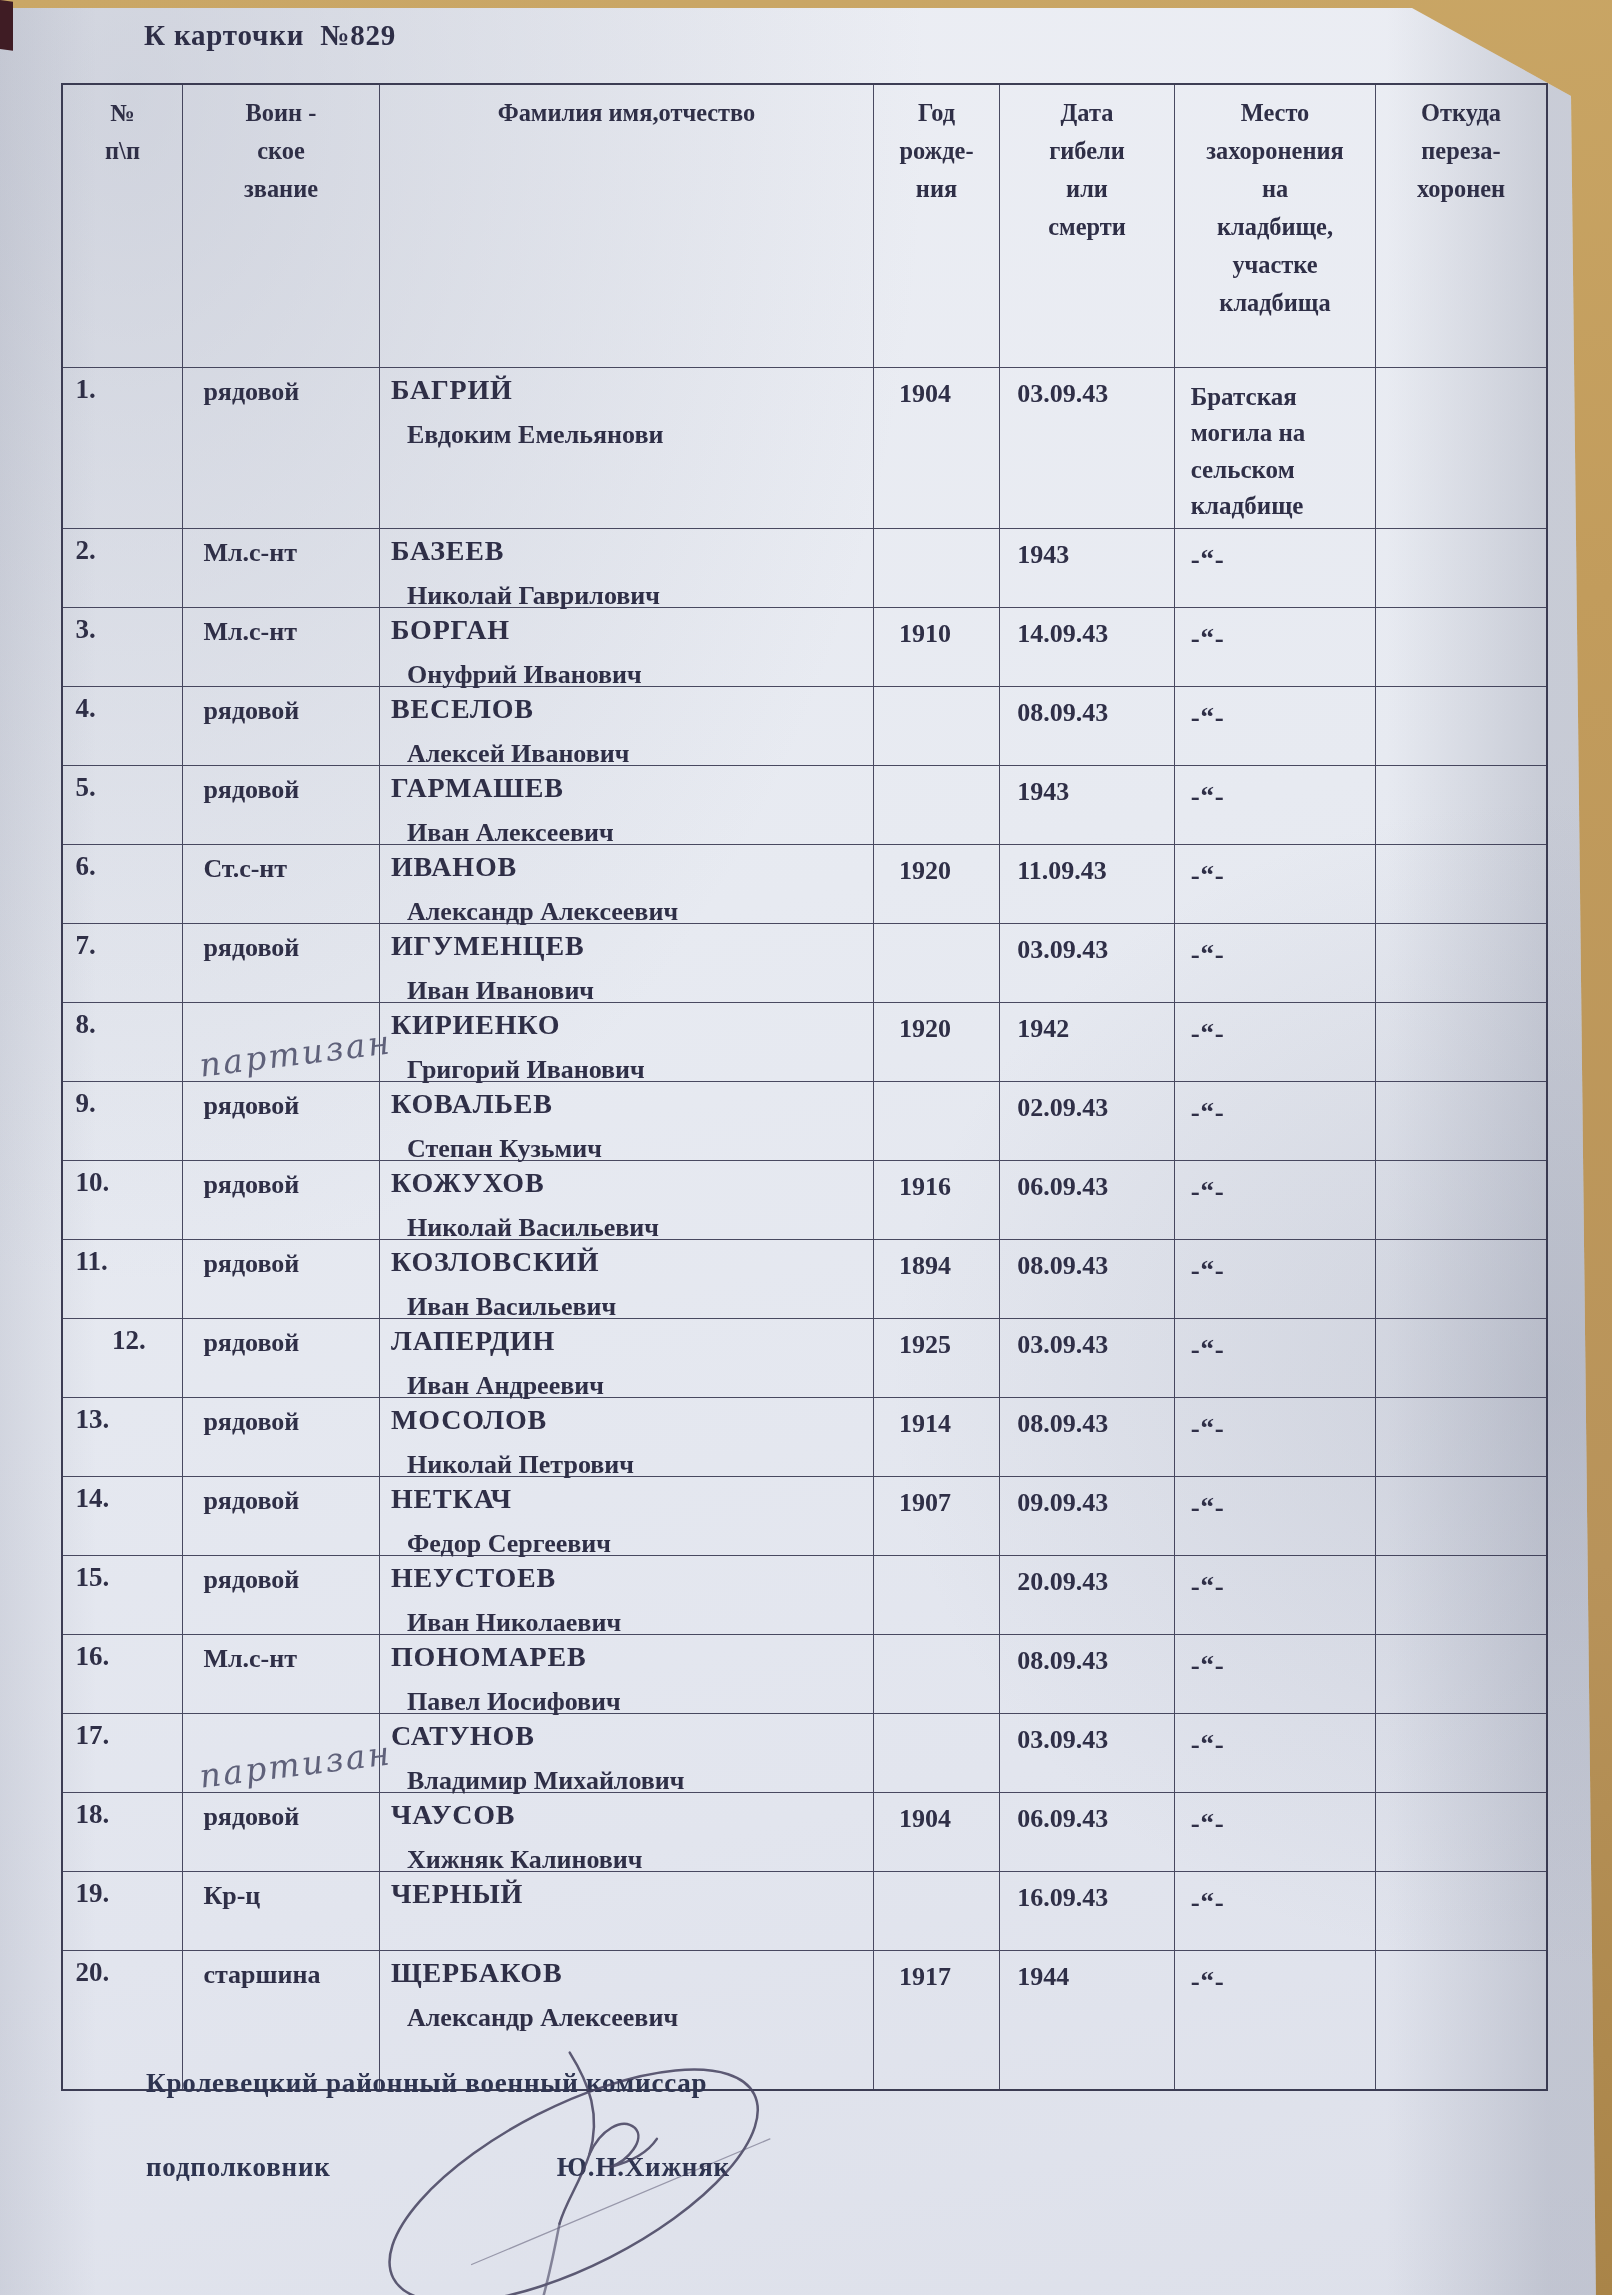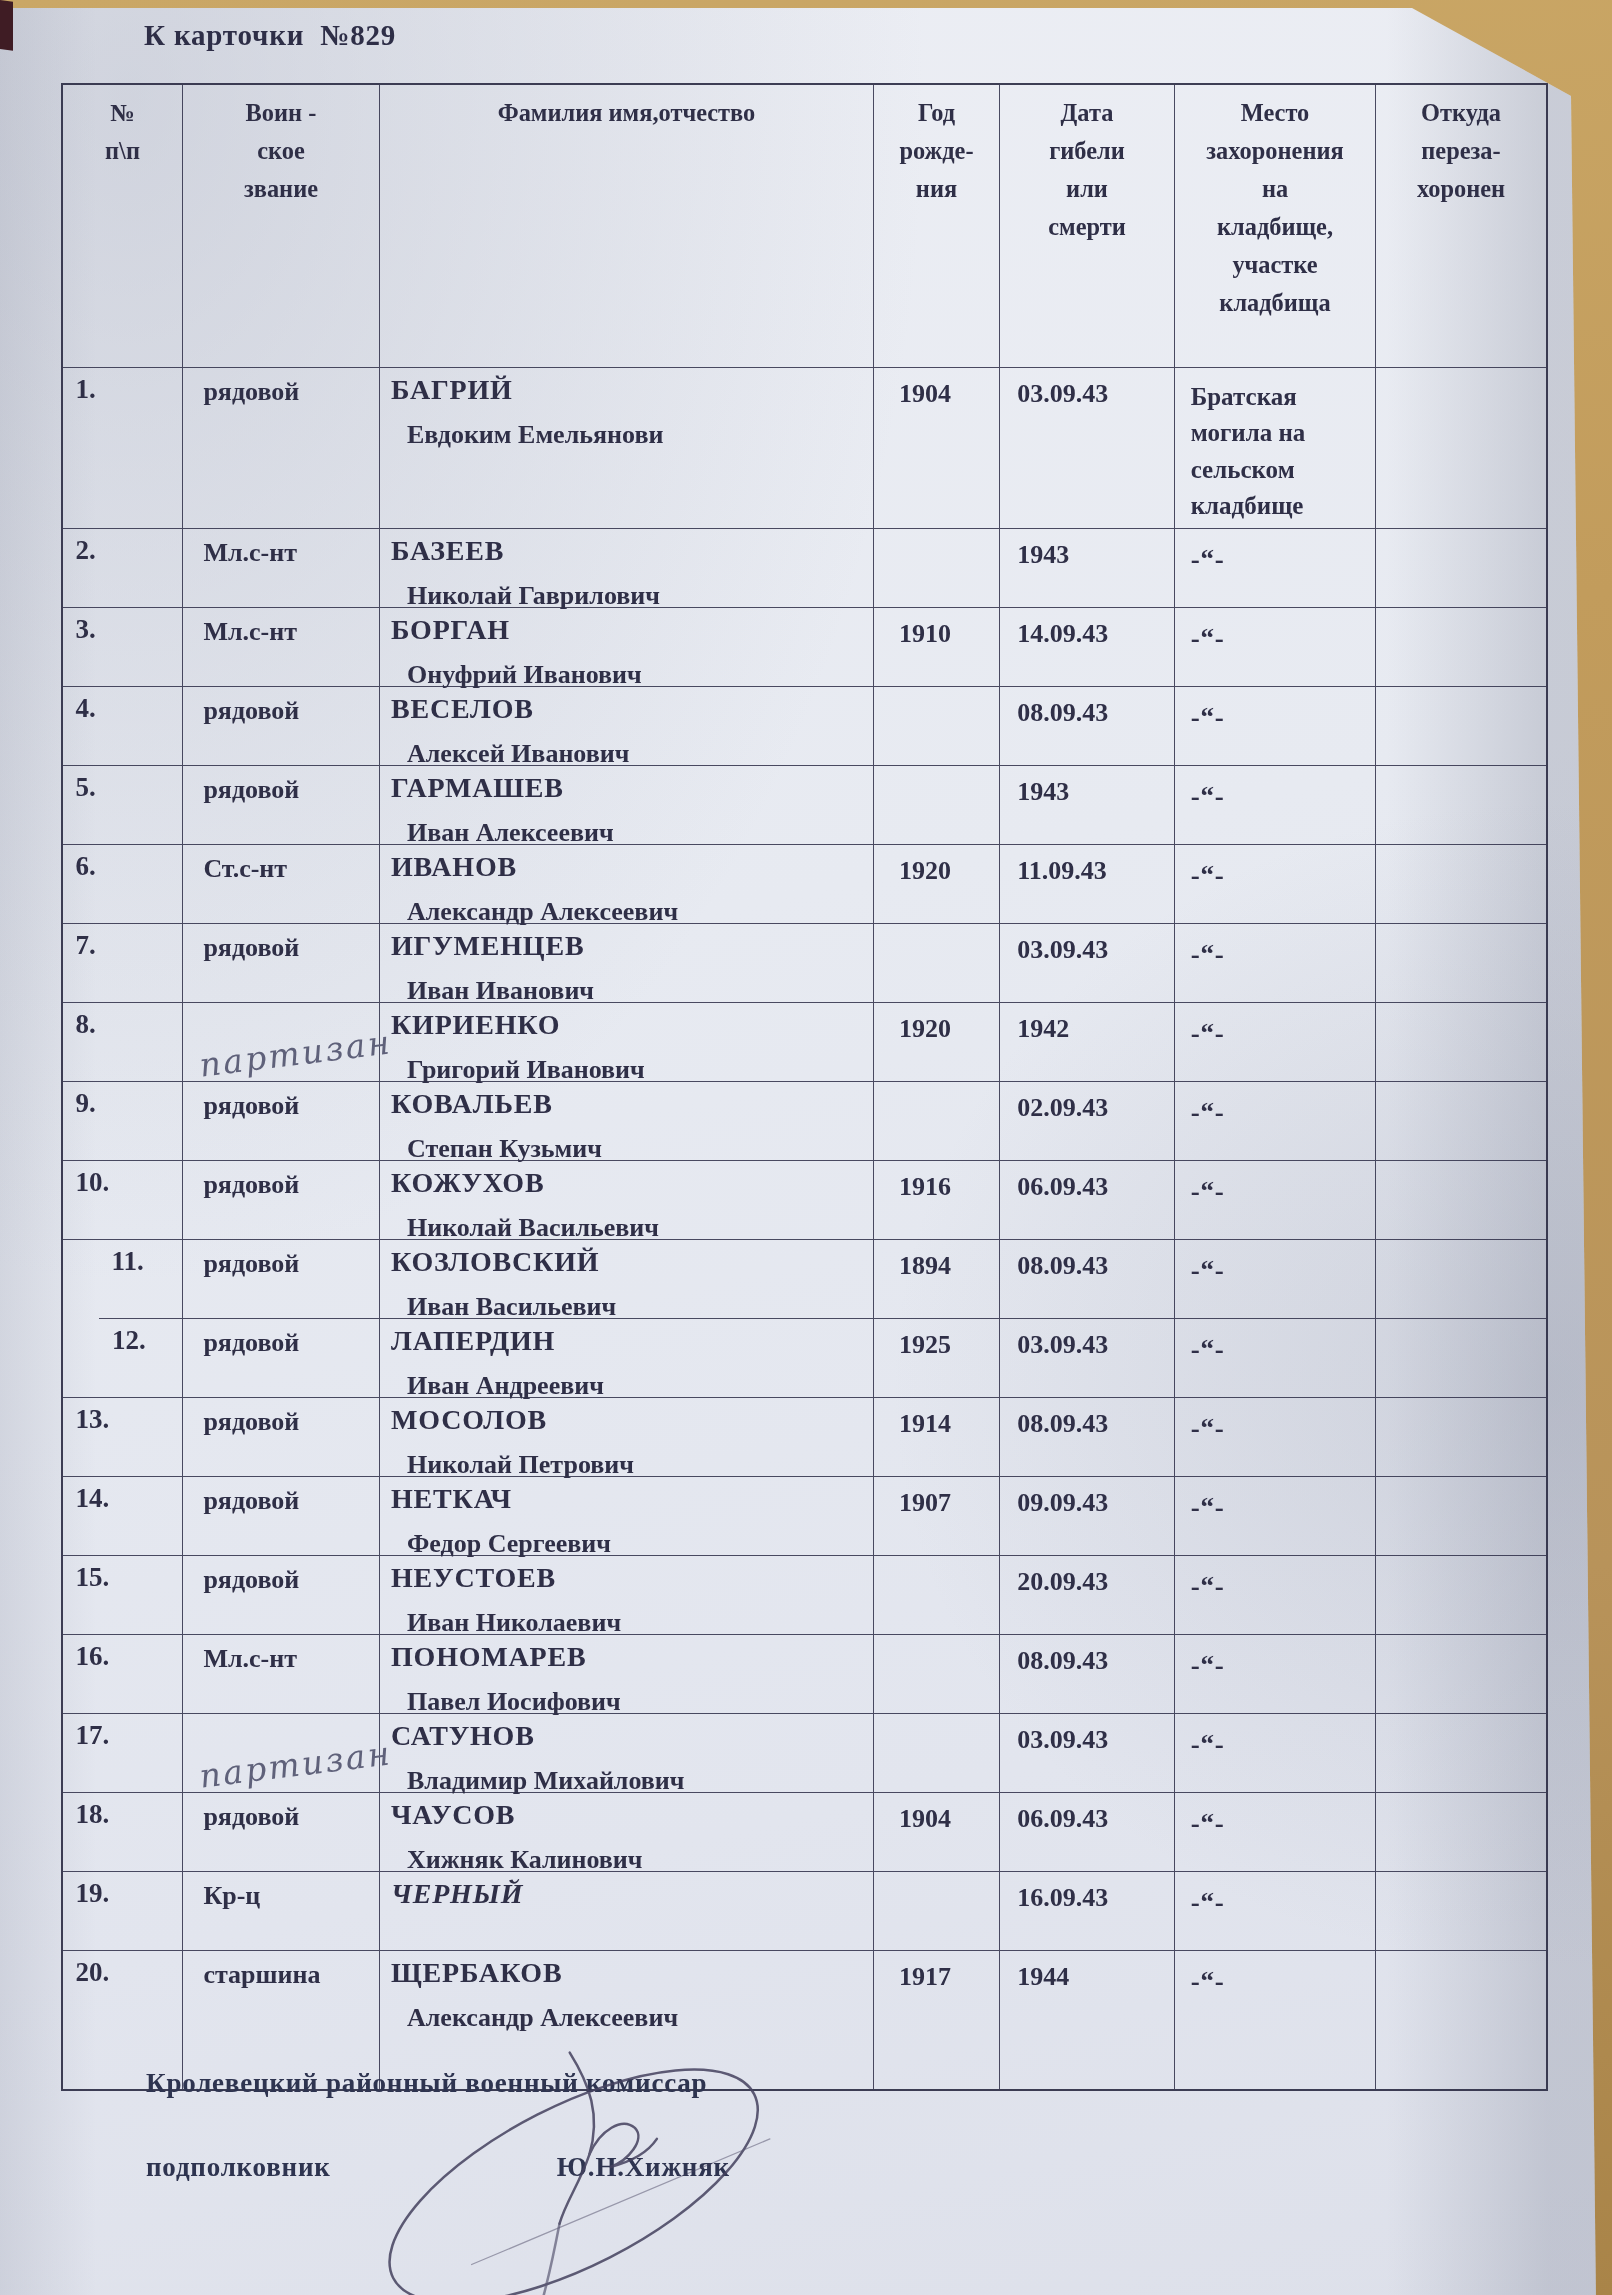--- a/index.html
+++ b/index.html
@@ -284,21 +284,21 @@
           <div class="given">Николай Васильевич</div>
         </div>
         <div class="td cell-year c3" style="height: 79px;">
           <div>1916</div>
         </div>
         <div class="td cell-date c4" style="height: 79px;">
           <div>06.09.43</div>
         </div>
         <div class="td cell-place c5" style="height: 79px;"><div class="ditto">-“-</div></div>
         <div class="td cell-from c6" style="height: 79px;"></div>
-        <div class="td cell-num c0" style="height: 79px; margin-left: 36px;">
+        <div class="td cell-num c0" style="height: 79px;">
           <div>11.</div>
         </div>
         <div class="td cell-rank c1" style="height: 79px;">
           <div>рядовой</div>
         </div>
         <div class="td cell-name c2" style="height: 79px;">
           <div class="surname">КОЗЛОВСКИЙ</div>
           <div class="given">Иван Васильевич</div>
         </div>
         <div class="td cell-year c3" style="height: 79px;">
@@ -432,21 +432,21 @@
           <div>06.09.43</div>
         </div>
         <div class="td cell-place c5" style="height: 79px;"><div class="ditto">-“-</div></div>
         <div class="td cell-from c6" style="height: 79px;"></div>
         <div class="td cell-num c0" style="height: 79px;">
           <div>19.</div>
         </div>
         <div class="td cell-rank c1" style="height: 79px;">
           <div>Кр-ц</div>
         </div>
-        <div class="td cell-name c2" style="height: 79px; font-style: italic;">
+        <div class="td cell-name c2" style="height: 79px;">
           <div class="surname">ЧЕРНЫЙ</div>
         </div>
         <div class="td cell-year c3" style="height: 79px;">
           <div></div>
         </div>
         <div class="td cell-date c4" style="height: 79px;">
           <div>16.09.43</div>
         </div>
         <div class="td cell-place c5" style="height: 79px;"><div class="ditto">-“-</div></div>
         <div class="td cell-from c6" style="height: 79px;"></div>

